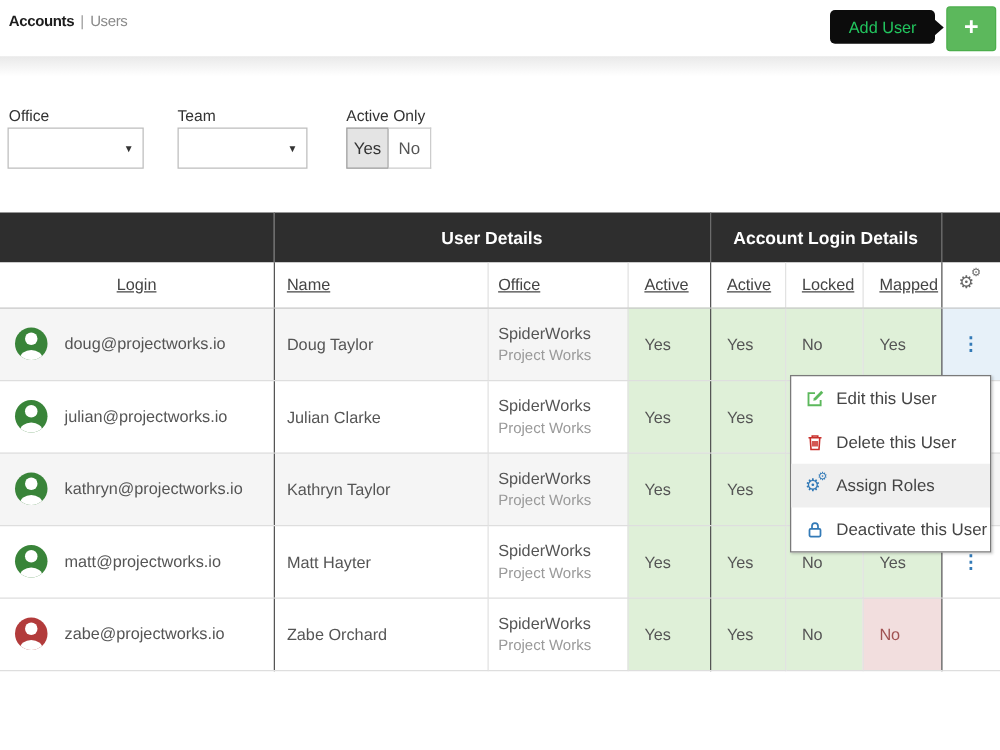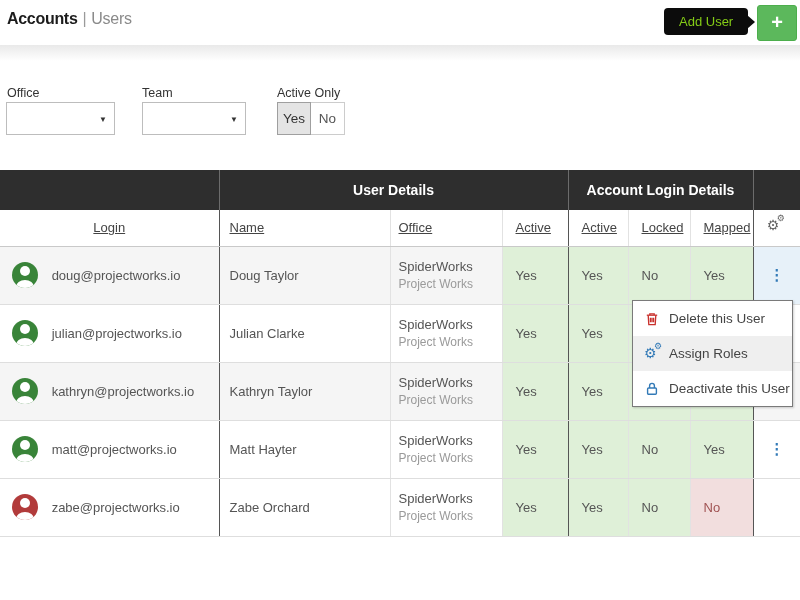--- a/index.html
+++ b/index.html
@@ -1,29 +1,29 @@
 <!DOCTYPE html>
 <html><head>
 <meta charset="utf-8">
 <style>
   * { margin:0; padding:0; box-sizing:border-box; }
   html,body { background:#fff; }
   body { font-family:"Liberation Sans", sans-serif; }
   .page { position:relative; width:800px; height:600px; background:#fff; overflow:hidden; }
 
   
-  .page-title { position:absolute; left:7px; top:10px; font-size:16px; letter-spacing:-0.3px; }
+  .page-title { position:absolute; left:7px; top:10px; font-size:12px; letter-spacing:-0.3px; }
   .pt-section { font-weight:bold; color:#1c1c1c; }
   .pt-sep { color:#9a9a9a; padding:0 5px; font-weight:normal; }
   .pt-current { color:#8a8a8a; }
   .header-band { position:absolute; left:0; top:45px; width:800px; height:16px;
                  background:linear-gradient(to bottom,#e9e9e9,#ffffff); }
 
   .add-tooltip { position:absolute; left:664px; top:8px; height:27px; background:#0c0c0c;
-                 color:#84cc16; font-size:13px; line-height:27px; padding:0 15px; border-radius:4px; }
+                 color:#22c55e; font-size:13px; line-height:27px; padding:0 15px; border-radius:4px; }
   .add-tooltip .tip-arrow { position:absolute; right:-7px; top:50%; margin-top:-7px; width:0; height:0;
                  border-top:7px solid transparent; border-bottom:7px solid transparent; border-left:8px solid #0c0c0c; }
   .add-button { position:absolute; left:757px; top:5px; width:40px; height:36px; background:#5cb85c;
                 border:1px solid #4cae4c; border-radius:3px; color:#fff; font-size:20px; font-weight:bold;
                 text-align:center; line-height:33px; cursor:pointer; }
 
   
   .filter-label { position:absolute; top:86px; font-size:12.5px; color:#333; }
   .lbl-office { left:7px; } .lbl-team { left:142px; } .lbl-active { left:277px; }
   .select-box { position:absolute; top:102px; height:33px; background:#fff; border:1px solid #bdbdbd; cursor:pointer; }
@@ -237,20 +237,29 @@
       <td class="c-val pink-cell b-dark">No</td>
       <td class="c-actions"></td>
     </tr>
   </tbody>
     </table>
 
   <div class="context-menu">
     <div class="menu-item">
       <span class="mi-icon">
         <svg width="16" height="16" viewBox="0 0 16 16">
+          <path d="M12.5 9v4.2H2.8V3.5H8" fill="none" stroke="#5cb85c" stroke-width="1.5"></path>
+          <path d="M6.6 9.6l0.5-2.1 5.9-5.9 1.6 1.6-5.9 5.9z" fill="#5cb85c"></path>
+        </svg>
+      </span>
+      <span class="mi-label">Edit this User</span>
+    </div>
+    <div class="menu-item">
+      <span class="mi-icon">
+        <svg width="16" height="16" viewBox="0 0 16 16">
           <g fill="none" stroke="#c9302c" stroke-width="1.3">
             <path d="M2.8 4.2h10.4"></path>
             <path d="M5.8 4V2.8h4.4V4"></path>
             <path d="M4.2 4.4l.6 9.2h6.4l.6-9.2"></path>
             <path d="M6.4 6.8v4.4M8 6.8v4.4M9.6 6.8v4.4"></path>
           </g>
         </svg>
       </span>
       <span class="mi-label">Delete this User</span>
     </div>

